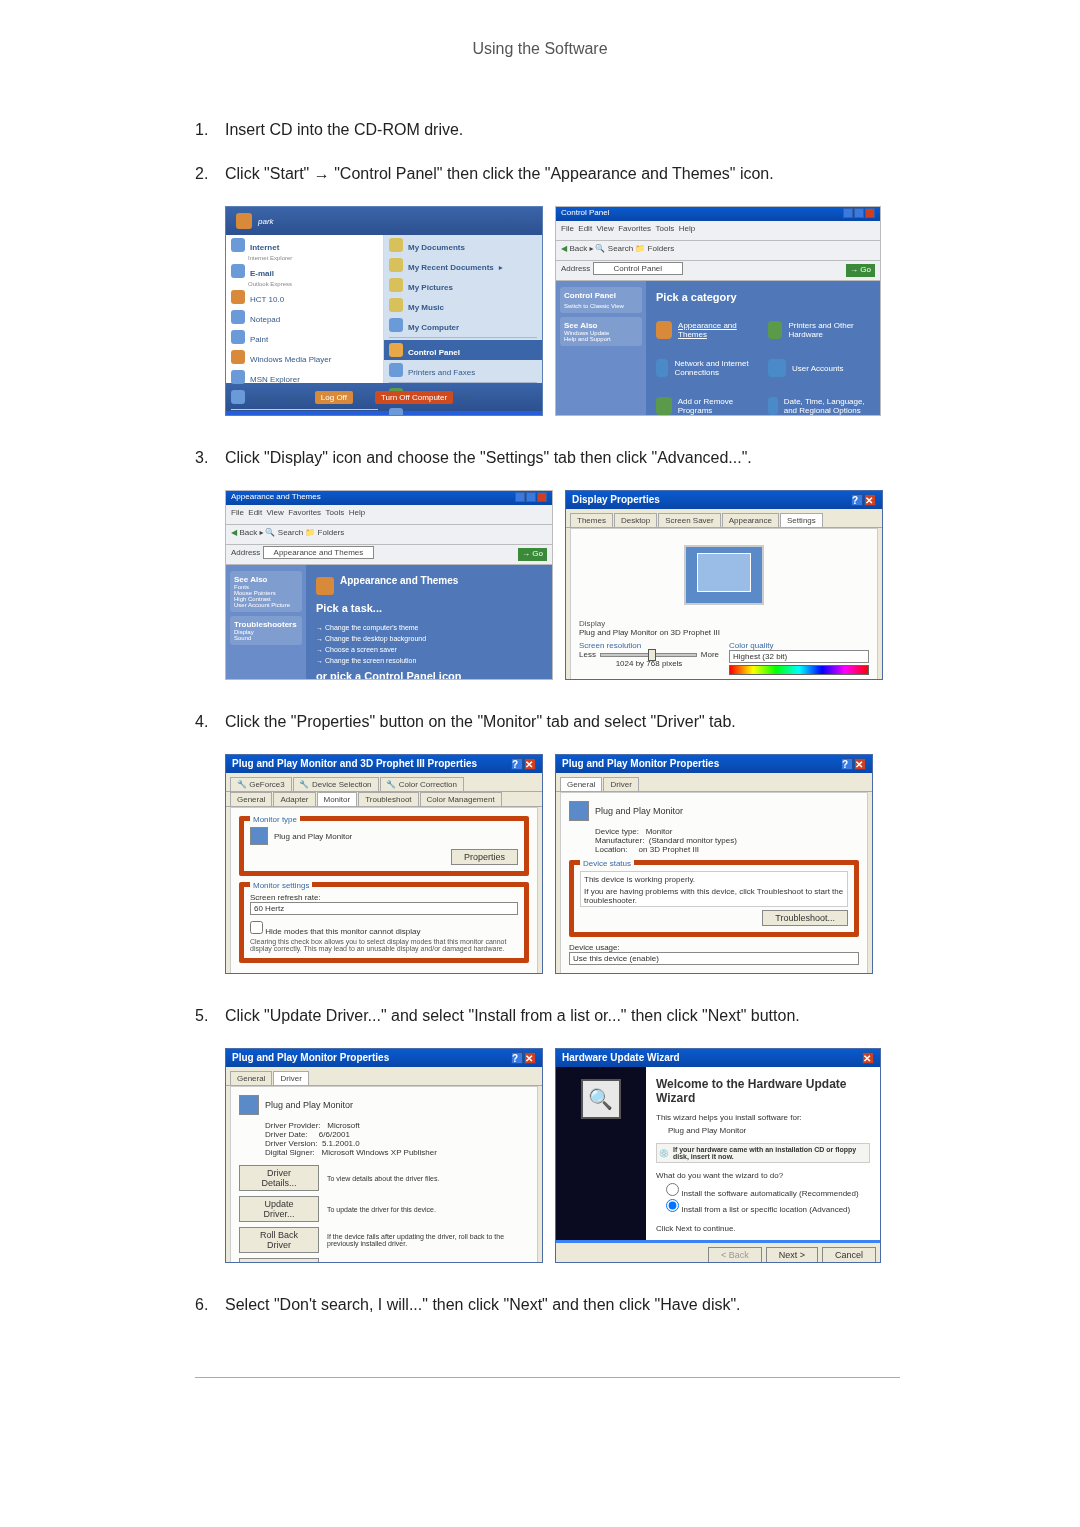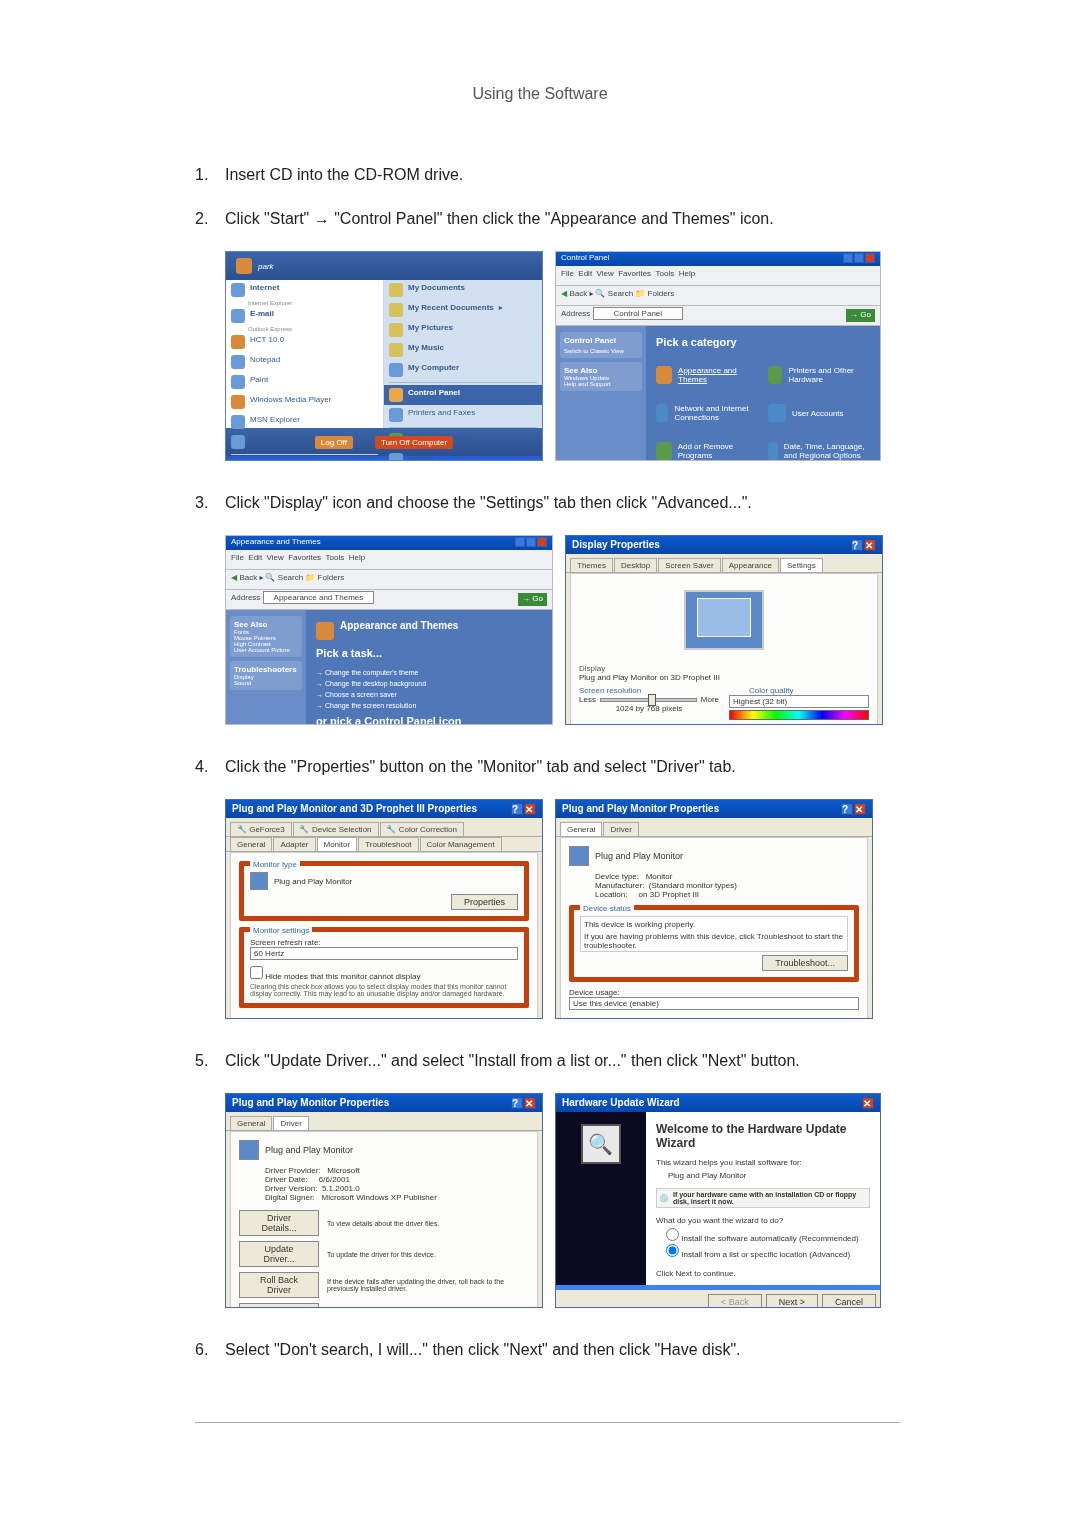--- a/index.html
+++ b/index.html
@@ -13,21 +13,20 @@
       width: 1080px;
       margin: 0 auto;
       color: #333;
       padding: 40px 0;
     }
     .page-header {
       text-align: center;
       font-size: 16px;
       color: #555;
       margin-bottom: 60px;
-      margin-top: 45px;
     }
     .content-area {
       padding: 0 180px 0 195px;
     }
     ol.steps {
       list-style: none;
     }
     ol.steps > li {
       display: flex;
       margin-bottom: 20px;
@@ -78,21 +77,21 @@
       width: 50%;
       background: #fff;
       border-right: 1px solid #ccd9e8;
     }
     .ss-start-right {
       width: 50%;
       background: #d3e0f0;
     }
     .sm-item {
       display: flex;
-      align-items: flex-start;
+      align-items: flex-end;
       padding: 3px 5px;
       gap: 5px;
       color: #355a8a;
     }
     .sm-icon {
       width: 14px;
       height: 14px;
       background: #6a9bd8;
       border-radius: 3px;
       flex-shrink: 0;
@@ -588,21 +587,21 @@
           <div style="display:flex;align-items:center;gap:4px;font-size:8px;">
             <span>Less</span>
             <div class="slider-bar">
                   <div class="slider-thumb" style="left:50%;"></div>
                 </div>
             <span>More</span>
           </div>
           <div style="font-size:8px;text-align:center;">1024 by 768 pixels</div>
         </div>
         <div style="flex:1;">
-          <div style="font-size:8px;color:#3a6aa8;margin-left:20px;">Color quality</div>
+          <div style="font-size:8px;color:#3a6aa8;">Color quality</div>
           <div style="background:#fff;border:1px solid #888;padding:1px 3px;font-size:8px;">Highest (32 bit)</div>
           <div class="color-bar"></div>
         </div>
       </div>
       <div style="display:flex;justify-content:flex-end;gap:4px;margin-top:4px;">
         <button class="win-btn">Troubleshoot...</button>
         <button class="win-btn">Advanced</button>
       </div>
     </div>
 
@@ -769,21 +768,21 @@
         <div style="margin-top:8px;">What do you want the wizard to do?</div>
         <div style="margin:3px 0 0 10px;">
           <input type="radio" style=""> <span>Install the software automatically (Recommended)</span>
         </div>
         <div style="margin:1px 0 0 10px;">
           <input type="radio" checked="" style=""> <span>Install from a list or specific location (Advanced)</span>
         </div>
         <div style="margin-top:10px;">Click Next to continue.</div>
       </div>
     </div>
-    <div class="dlg-buttons" style="border-top:5px solid #3b82f6;background:#ece9d8;">
+    <div class="dlg-buttons" style="border-top:3px solid #3b82f6;background:#ece9d8;">
       <button class="win-btn" style="color:#999;">&lt; Back</button>
       <button class="win-btn">Next &gt;</button>
       <button class="win-btn">Cancel</button>
     </div>
   </div>
 </div>
 
 <ol class="steps">
   <li>
     <span class="num">6.</span>

